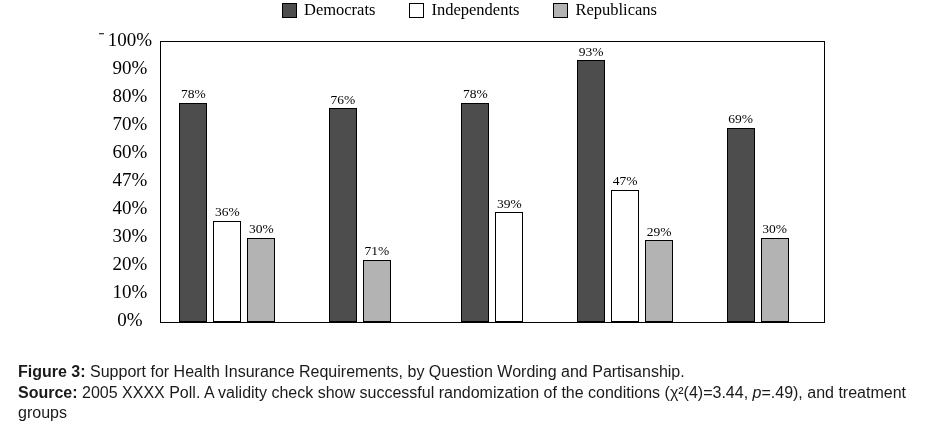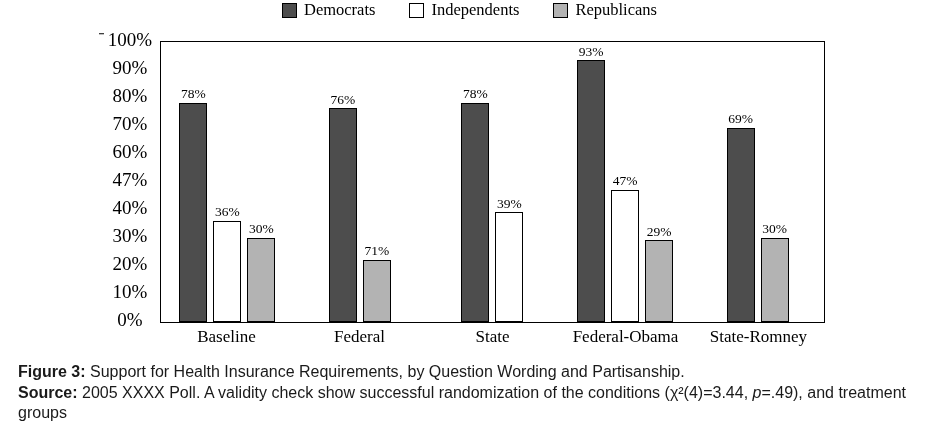--- a/index.html
+++ b/index.html
@@ -293,27 +293,20 @@
               <span class="bar-value" style="bottom:86.6px">30%</span>
               <div class="bar s2" style="height:84.4px"></div>
             </div>
           </div>
         </div>
 
       </div>
     </div>
   </div>
 
-  <div class="x-labels">
-    <div class="x-label">Baseline</div>
-    <div class="x-label">Federal</div>
-    <div class="x-label">State</div>
-    <div class="x-label">Federal-Obama</div>
-    <div class="x-label">State-Romney</div>
-  </div>
 
   <div class="rule"></div>
 
   <div class="caption">
     <p>
       <span class="lead">Figure 3:</span><span> Support for Health Insurance Requirements, by Question Wording and Partisanship.</span>
     </p>
     <p>
       <span class="lead">Source:</span><span> 2005 XXXX Poll. A validity check show successful randomization of the conditions (</span><span>χ²(4)=3.44, </span><span class="italic">p</span><span>=.49), and treatment groups</span>
     </p>

